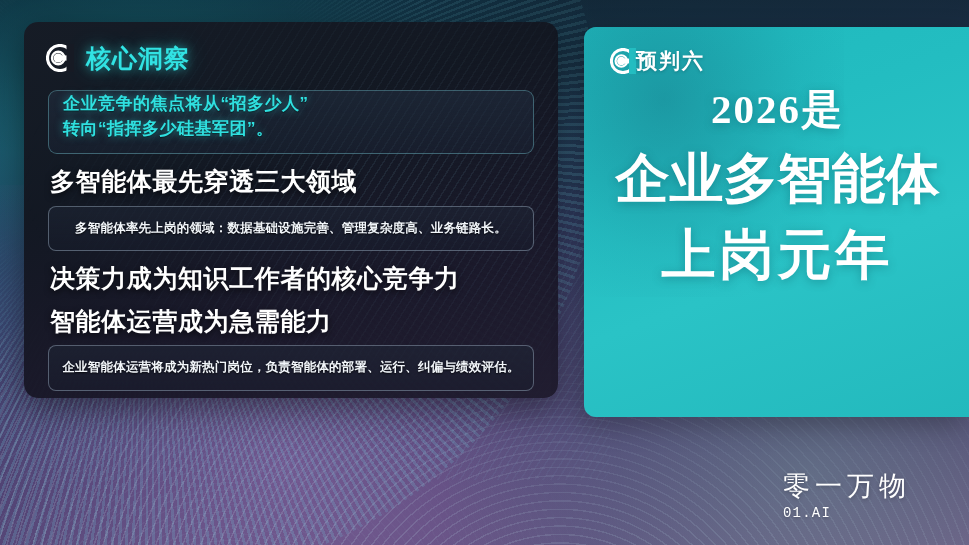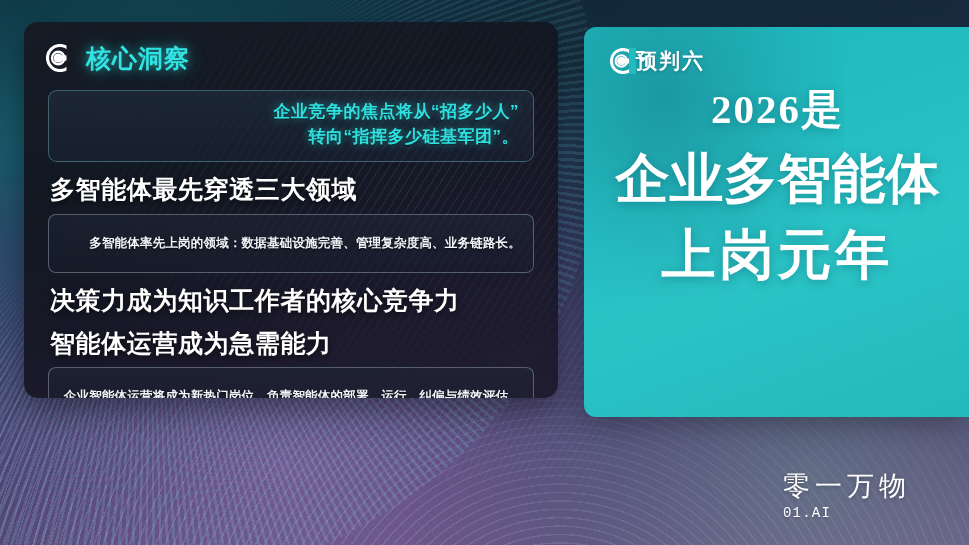--- a/index.html
+++ b/index.html
@@ -163,22 +163,22 @@
     color: #31e3e3;
     text-shadow: 0 0 10px rgba(45,225,225,0.55), 0 0 22px rgba(45,225,225,0.30);
   }
 
   
   .quote-box {
     margin: 10px 6px 0 6px;
     border: 1px solid rgba(120,205,215,0.38);
     border-radius: 9px;
     background: linear-gradient(180deg, rgba(35,48,66,0.55) 0%, rgba(28,38,56,0.42) 100%);
-    padding: 9px 14px 12px 14px;
-    text-align: right;
+    padding: 1px 14px 12px 14px;
+    text-align: left;
   }
   .quote-line {
     font-size: 17px;
     font-weight: bold;
     color: #2fe0e0;
     letter-spacing: .5px;
     line-height: 1.45;
     text-shadow: 0 0 9px rgba(45,225,225,0.55), 0 1px 1px rgba(0,0,0,0.6);
   }
 
@@ -194,22 +194,22 @@
     letter-spacing: .6px;
     line-height: 1.18;
     text-shadow: 0 2px 6px rgba(0,0,0,0.7);
     padding-left: 2px;
   }
   .sec-box {
     margin-top: 9px;
     border: 1px solid rgba(175,195,215,0.40);
     border-radius: 8px;
     background: linear-gradient(180deg, rgba(32,40,56,0.52) 0%, rgba(24,30,46,0.40) 100%);
-    padding: 20px 12px;
-    text-align: right;
+    padding: 13px 12px;
+    text-align: center;
   }
   .sec-box-text {
     font-size: 12.5px;
     font-weight: bold;
     color: #f2f6fa;
     letter-spacing: .2px;
     line-height: 1.4;
     text-shadow: 0 1px 2px rgba(0,0,0,0.75);
     white-space: nowrap;
   }

